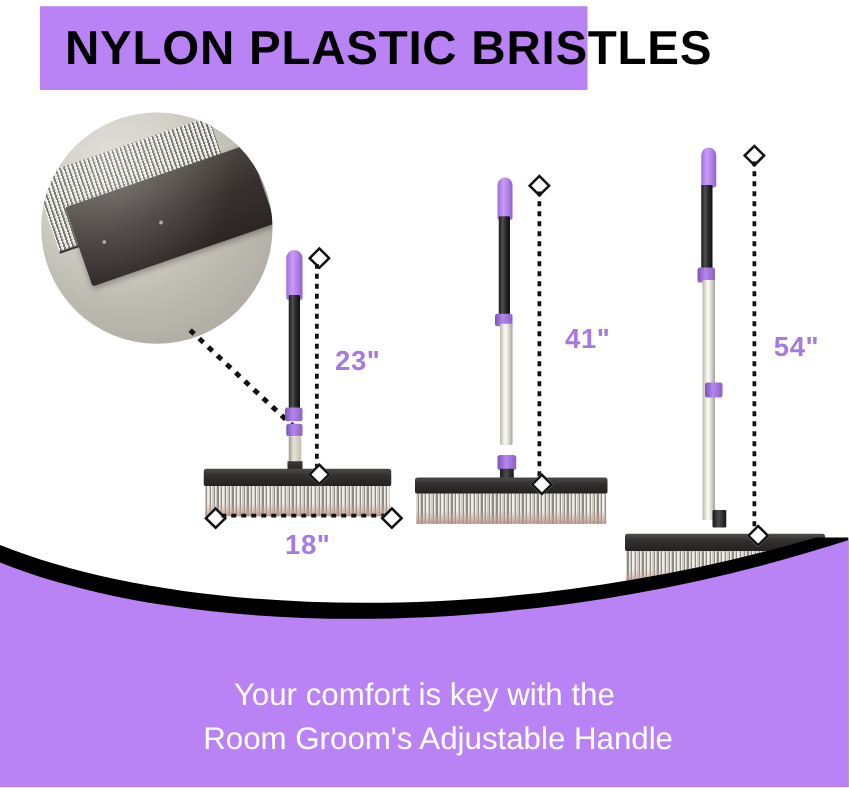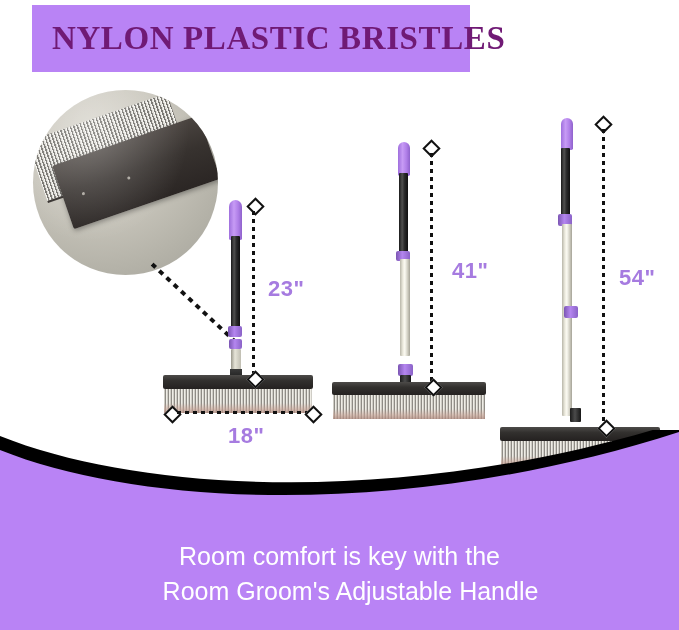--- a/index.html
+++ b/index.html
@@ -23,27 +23,27 @@
     top: 5px;
     width: 438px;
     height: 67px;
     background: #b983f5;
     display: flex;
     align-items: center;
     box-sizing: border-box;
     padding-left: 20px;
   }
   .banner-text {
-    color: #701a75;
-    font-size: 33px;
+    color: #000000;
+    font-size: 38px;
     font-weight: bold;
     letter-spacing: 0.6px;
     line-height: 1;
     white-space: nowrap;
-    font-family: Liberation Serif, serif;
+    font-family: Liberation Sans, sans-serif;
   }
 
   
   .circle-inset {
     position: absolute;
     left: 33px;
     top: 90px;
     width: 185px;
     height: 185px;
     border-radius: 50%;
@@ -288,16 +288,16 @@
   <div class="diamond" style="left:600px; top:422px;"></div>
   <div class="dim-label" style="left:619px; top:265px;">54"</div>
 
   <div class="footer-wrap">
     <svg viewBox="0 0 679 200" preserveAspectRatio="none">
       <path d="M0,6 C150,66 420,74 679,-8 L679,200 L0,200 Z" fill="#000000"></path>
       <path d="M0,20 C150,80 420,86 679,2 L679,200 L0,200 Z" fill="#b983f5"></path>
     </svg>
   </div>
 
-  <div class="footer-text footer-line1">Room comfort is key with the</div>
+  <div class="footer-text footer-line1">Your comfort is key with the</div>
   <div class="footer-text footer-line2">Room Groom's Adjustable Handle</div>
 
 </div>
 
 </body></html>

